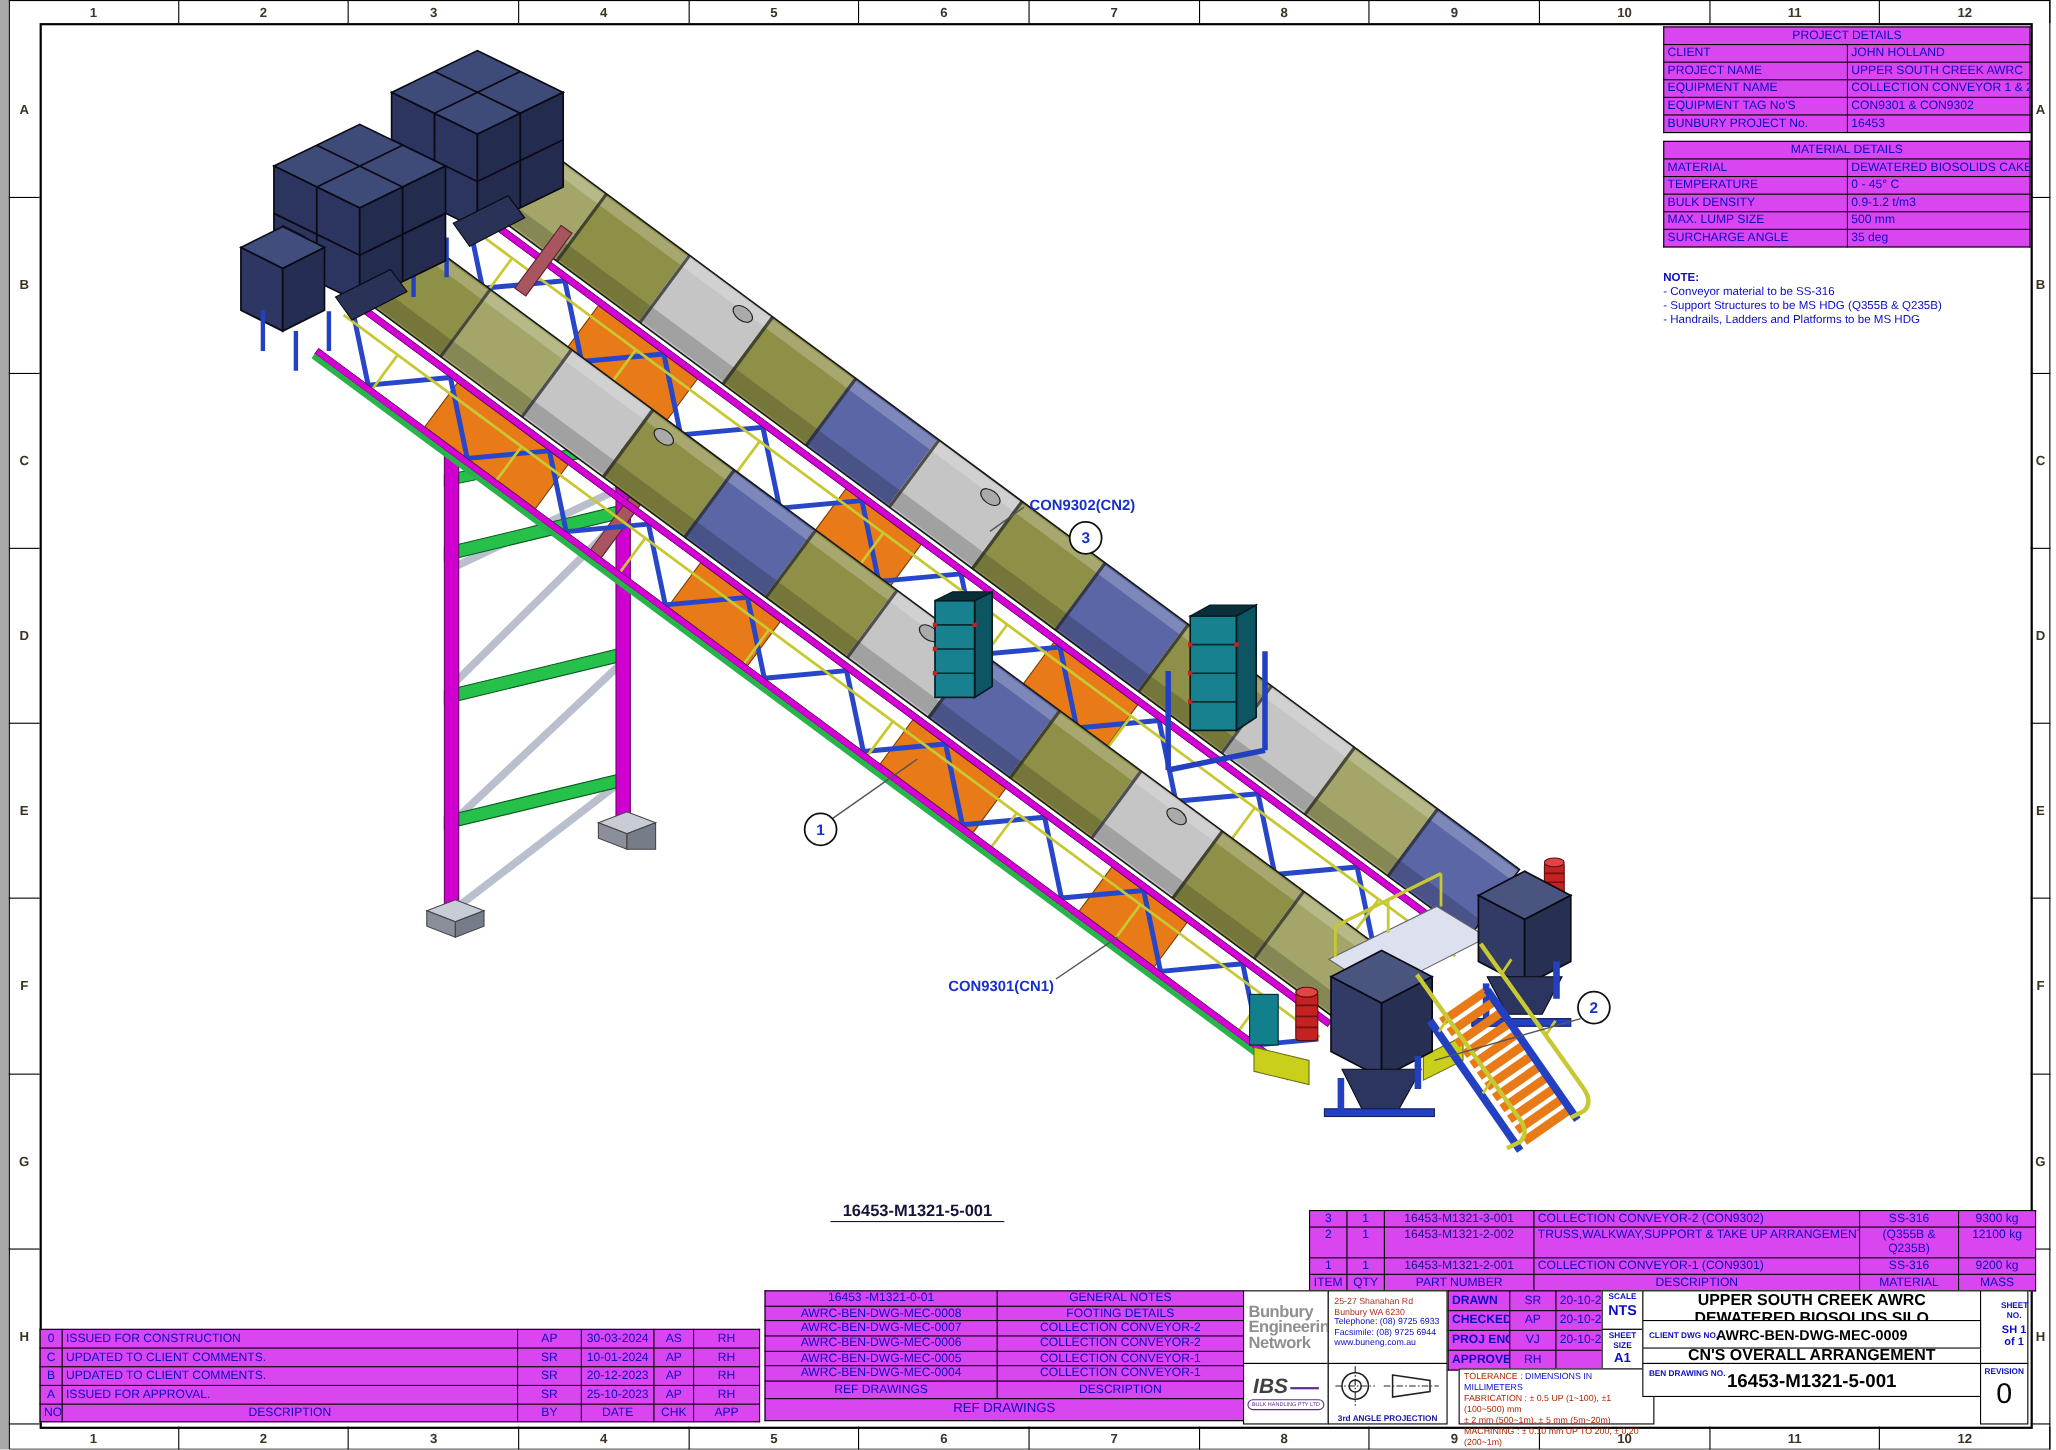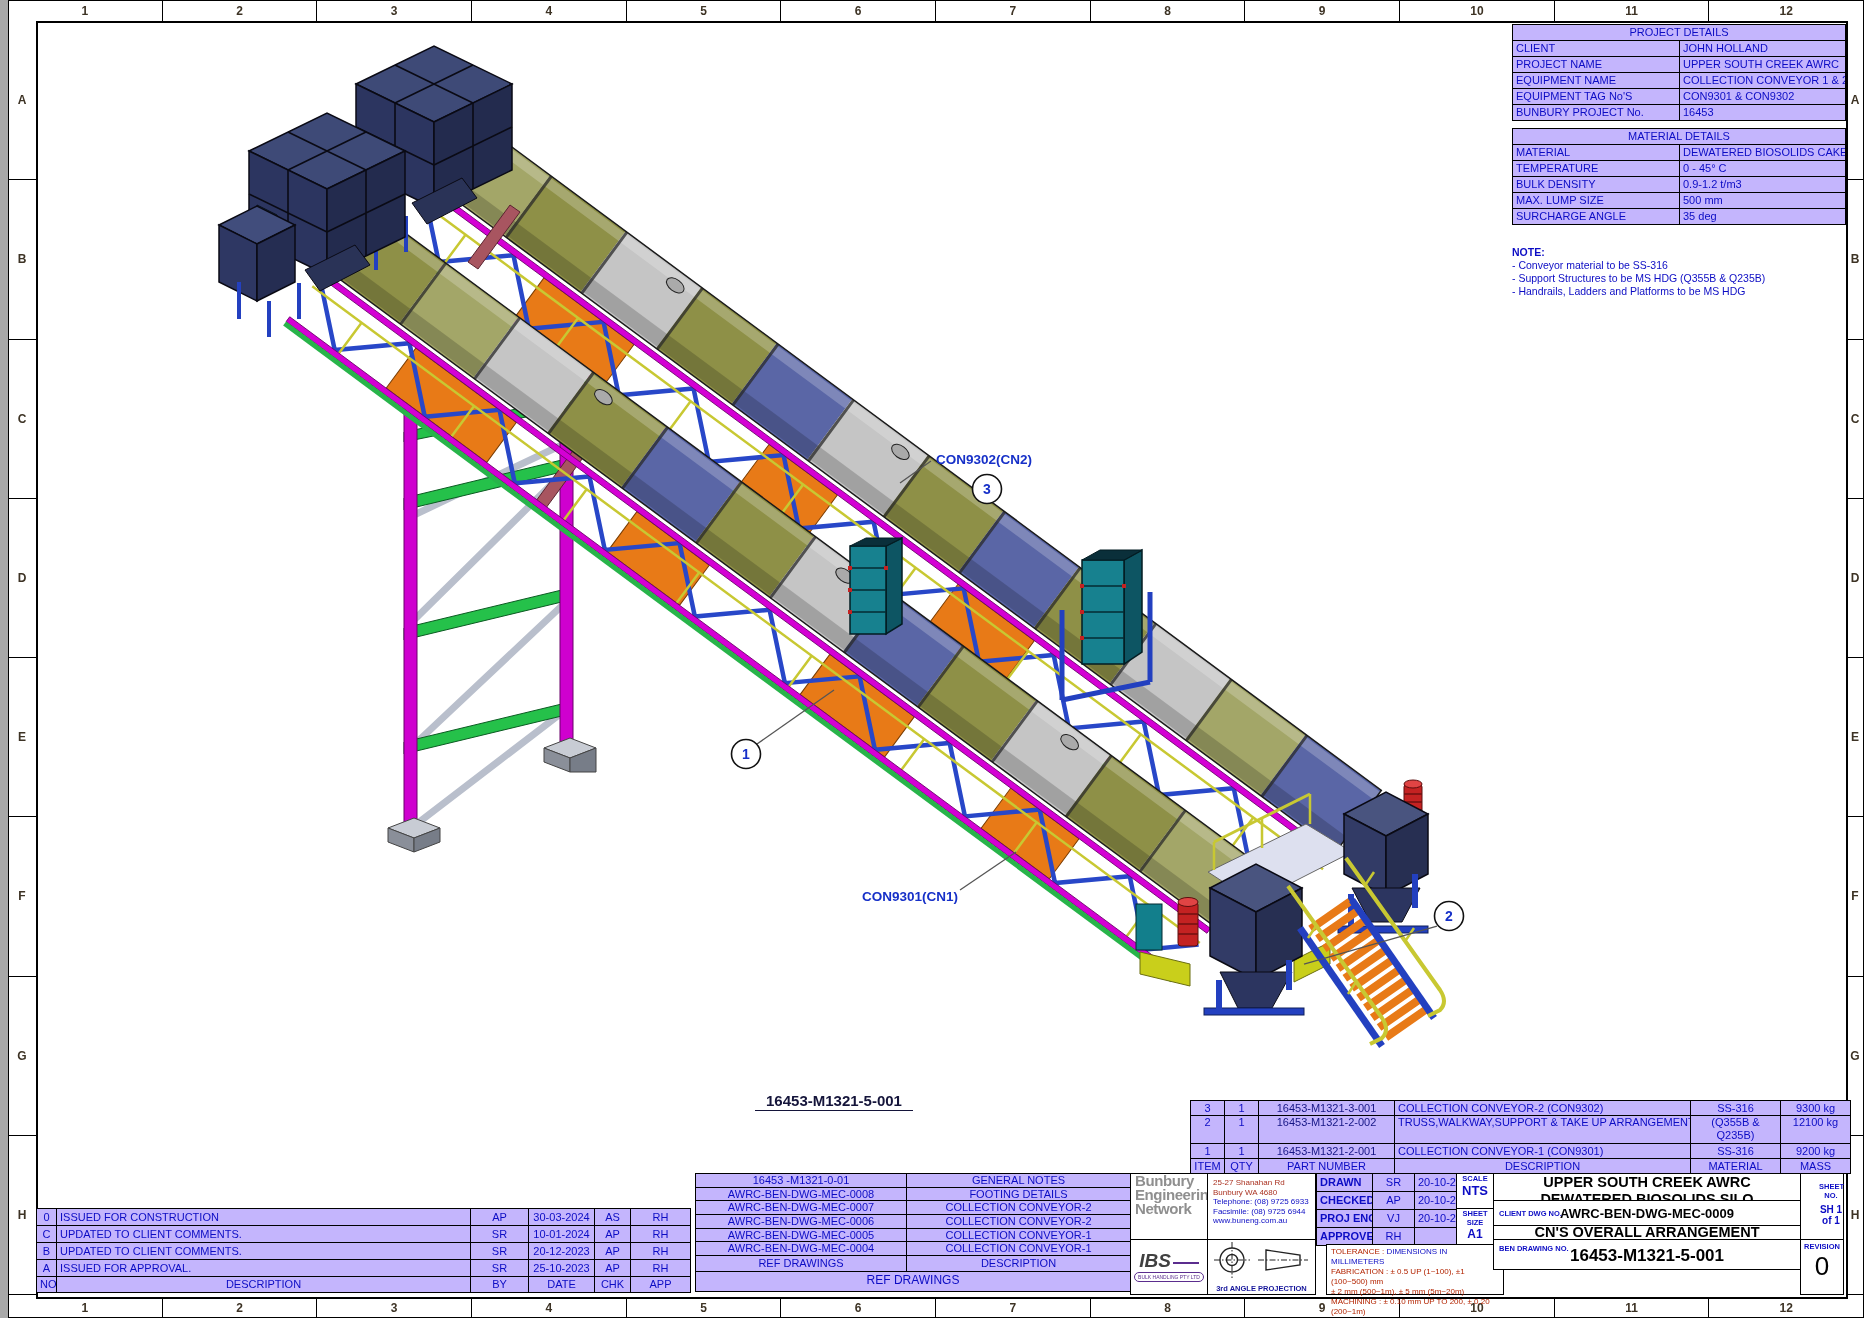--- a/index.html
+++ b/index.html
@@ -14,21 +14,21 @@
            font-size:12px;font-weight:700;color:#3d3325;}
   .band-top{left:8px;top:0;width:1856px;height:21px;}
   .band-top .c{border-right:1px solid #000;}
   .band-bottom{left:8px;top:1297px;width:1856px;height:21px;}
   .band-bottom .c{border-right:1px solid #000;}
   .band-left{left:8px;top:21px;width:28px;height:1274px;flex-direction:column;}
   .band-left .c{border-bottom:1px solid #000;}
   .band-right{left:1846px;top:21px;width:18px;height:1274px;flex-direction:column;}
   .band-right .c{border-bottom:1px solid #000;}
   
-  table.cad{position:absolute;border-collapse:collapse;table-layout:fixed;background:#c4b5fd;}
+  table.cad{position:absolute;border-collapse:collapse;table-layout:fixed;background:#d946ef;}
   table.cad td{border:1px solid #000;font-size:11px;color:#0c0cc4;padding:0 3px;
                white-space:nowrap;overflow:hidden;line-height:1.15;}
   table.cad td.hd{text-align:center;}
   .blue{color:#0c0cc4;} .red{color:#b32400;}
   
   .note{position:absolute;left:1512px;top:246px;width:330px;font-size:10.5px;color:#0c0cc4;line-height:13px;}
   .note .t{font-weight:700;}
   
   .caption{position:absolute;left:755px;top:1092px;width:158px;text-align:center;
            font-weight:700;font-size:15px;color:#14143a;border-bottom:1.5px solid #14143a;padding-bottom:1px;}
@@ -499,28 +499,28 @@
     <tr style="height:16px">
           <td class="hd">REF DRAWINGS</td>
           <td class="hd">DESCRIPTION</td>
         </tr>
     <tr style="height:20px">
           <td colspan="2" class="hd" style="font-size:12px">REF DRAWINGS</td>
         </tr>
   </tbody>
     </table>
 
-  <div class="abs" style="left:1130px;top:1173px;width:78px;height:67px;display:flex;flex-direction:column;justify-content:flex-start;padding-left:4px;">
+  <div class="abs" style="left:1130px;top:1173px;width:78px;height:67px;display:flex;flex-direction:column;justify-content:center;padding-left:4px;">
     <div class="company-name">Bunbury</div>
     <div class="company-name">Engineering</div>
     <div class="company-name">Network</div>
   </div>
   <div class="abs" style="left:1207px;top:1173px;width:109px;height:67px;padding:4px 0 0 5px;">
     <div class="addr" style="color:#aa3322">25-27 Shanahan Rd</div>
-    <div class="addr" style="color:#aa3322">Bunbury WA 4680</div>
+    <div class="addr" style="color:#aa3322">Bunbury WA 6230</div>
     <div class="addr blue">Telephone: (08) 9725 6933</div>
     <div class="addr blue">Facsimile: (08) 9725 6944</div>
     <div class="addr blue">www.buneng.com.au</div>
   </div>
   <div class="abs" style="left:1130px;top:1239px;width:78px;height:56px;display:flex;flex-direction:column;align-items:center;justify-content:center;">
     <div style="font-size:19px;font-weight:800;font-style:italic;color:#404040;line-height:18px;"><span>IBS</span><span style="display:inline-block;width:26px;border-bottom:2px solid #5b2d8e;margin-left:2px;vertical-align:3px;"></span></div>
     <div style="border:1px solid #5b2d8e;border-radius:7px;font-size:5px;color:#5b2d8e;padding:1px 3px;margin-top:2px;white-space:nowrap;">BULK HANDLING PTY LTD</div>
   </div>
   <div class="abs" style="left:1207px;top:1239px;width:109px;height:56px;">
     <svg width="107" height="40" viewBox="0 0 107 40">

